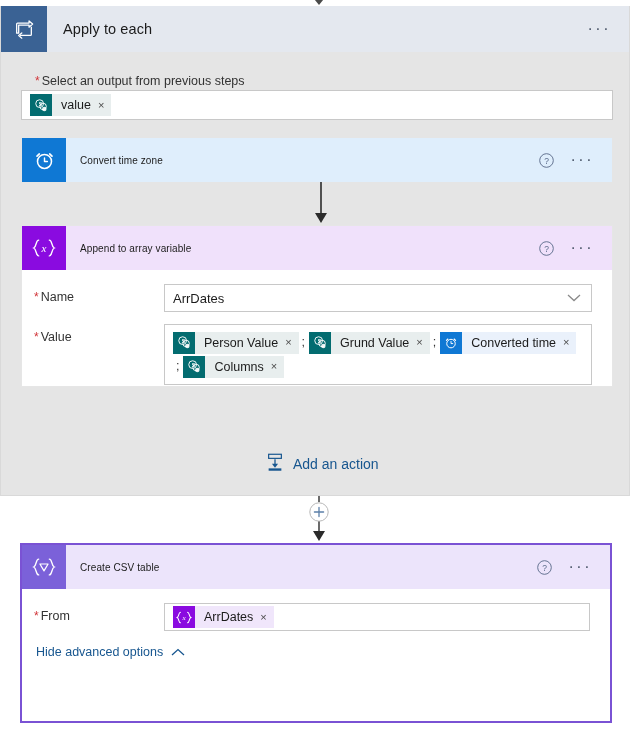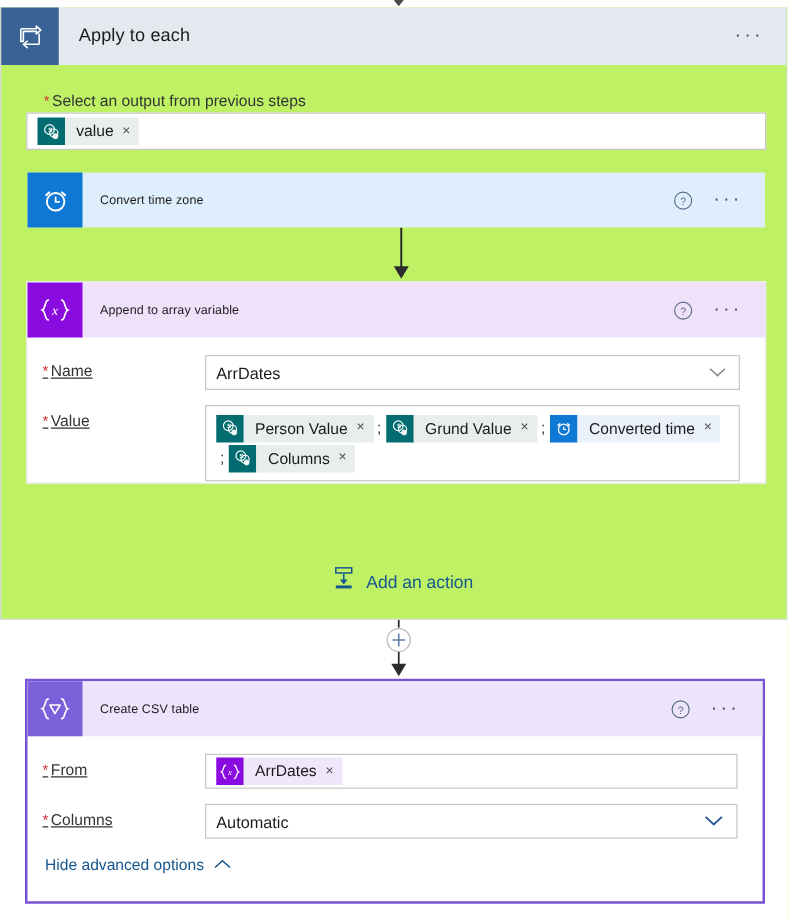--- a/index.html
+++ b/index.html
@@ -22,21 +22,21 @@
     position: absolute; left: 310px; top: -4px;
     width: 18px; height: 10px;
   }
   .top-arrow svg { display: block; }
 
   
   .scope-card {
     position: absolute;
     left: 0px; top: 6px;
     width: 630px; height: 490px;
-    background: #bef264;
+    background: #e5e5e5;
     border: 1px solid #d9d9d9;
     border-top: none;
   }
   .scope-header {
     display: flex; align-items: center;
     height: 46px;
     background: #e4e8ef;
   }
   .scope-icon {
     width: 46px; height: 46px;
@@ -178,21 +178,20 @@
   .append-body { padding: 14px 0 0 0; }
 
   .form-row {
     display: flex; align-items: flex-start;
     margin: 0 0 12px 0;
     padding-left: 12px;
   }
   .form-row .field-label {
     width: 130px; flex: 0 0 130px;
     padding-top: 6px;
-    text-decoration: underline;
   }
   .input-box {
     flex: 1 1 auto;
     min-height: 28px;
     background: #ffffff;
     border: 1px solid #c8c8c8;
     display: flex; align-items: center;
     font-size: 13px; color: #1b1b1b;
     padding: 0 8px;
     margin-right: 20px;
@@ -483,33 +482,20 @@
               </svg>
             </span>
             <span class="token-body">
               <span>ArrDates</span>
               <span class="token-x">×</span>
             </span>
           </span>
         </div>
       </div>
 
-      <div class="form-row">
-        <div class="field-label">
-          <span class="req-star">*</span><span>Columns</span>
-        </div>
-        <div class="input-box">
-          <span>Automatic</span>
-          <span class="chev-blue">
-            <svg width="16" height="10" viewBox="0 0 16 10">
-              <path d="M1.5 2 L8 8 L14.5 2" fill="none" stroke="#2b579a" stroke-width="1.6"></path>
-            </svg>
-          </span>
-        </div>
-      </div>
 
       <div class="hide-adv">
         <span class="hide-adv-label">Hide advanced options</span>
         <span>
           <svg width="14" height="9" viewBox="0 0 14 9">
             <path d="M1 7 L7 1.6 L13 7" fill="none" stroke="#17568f" stroke-width="1.3"></path>
           </svg>
         </span>
       </div>
 

